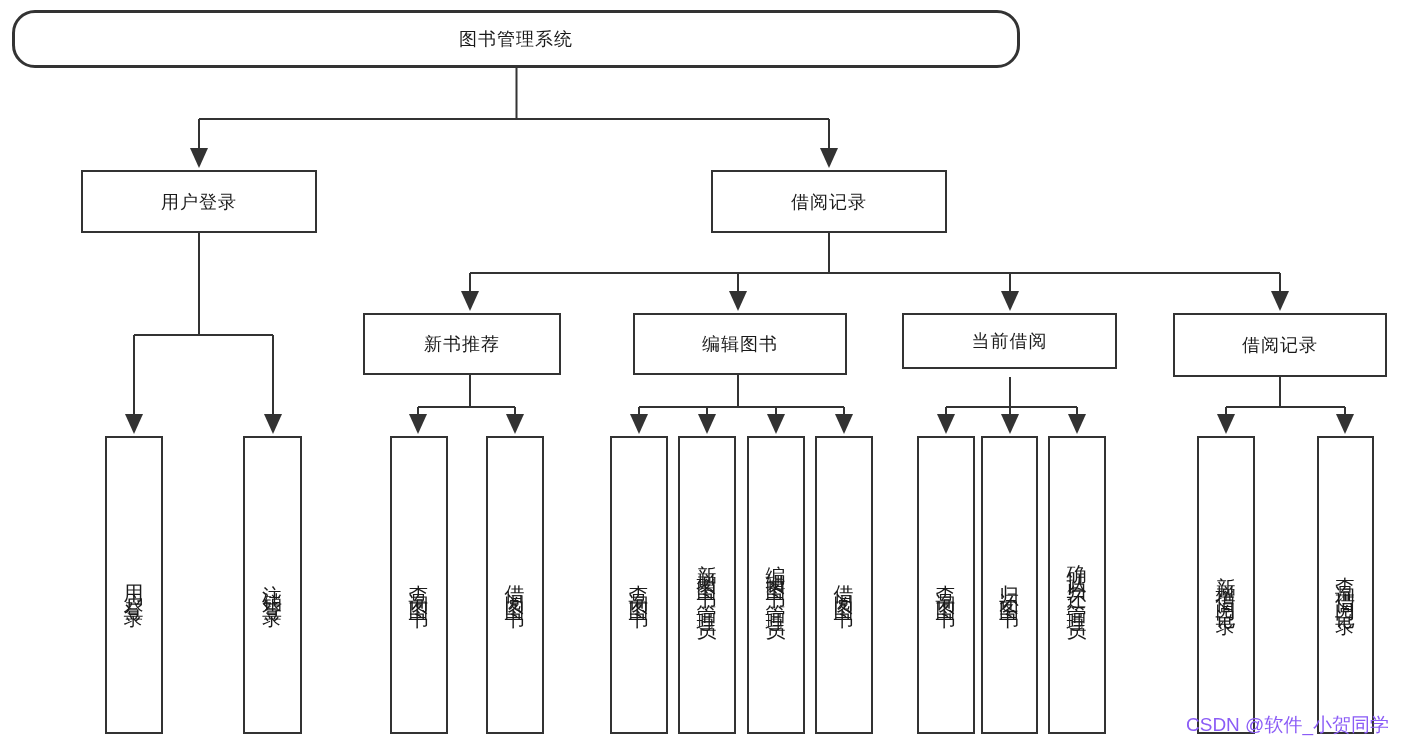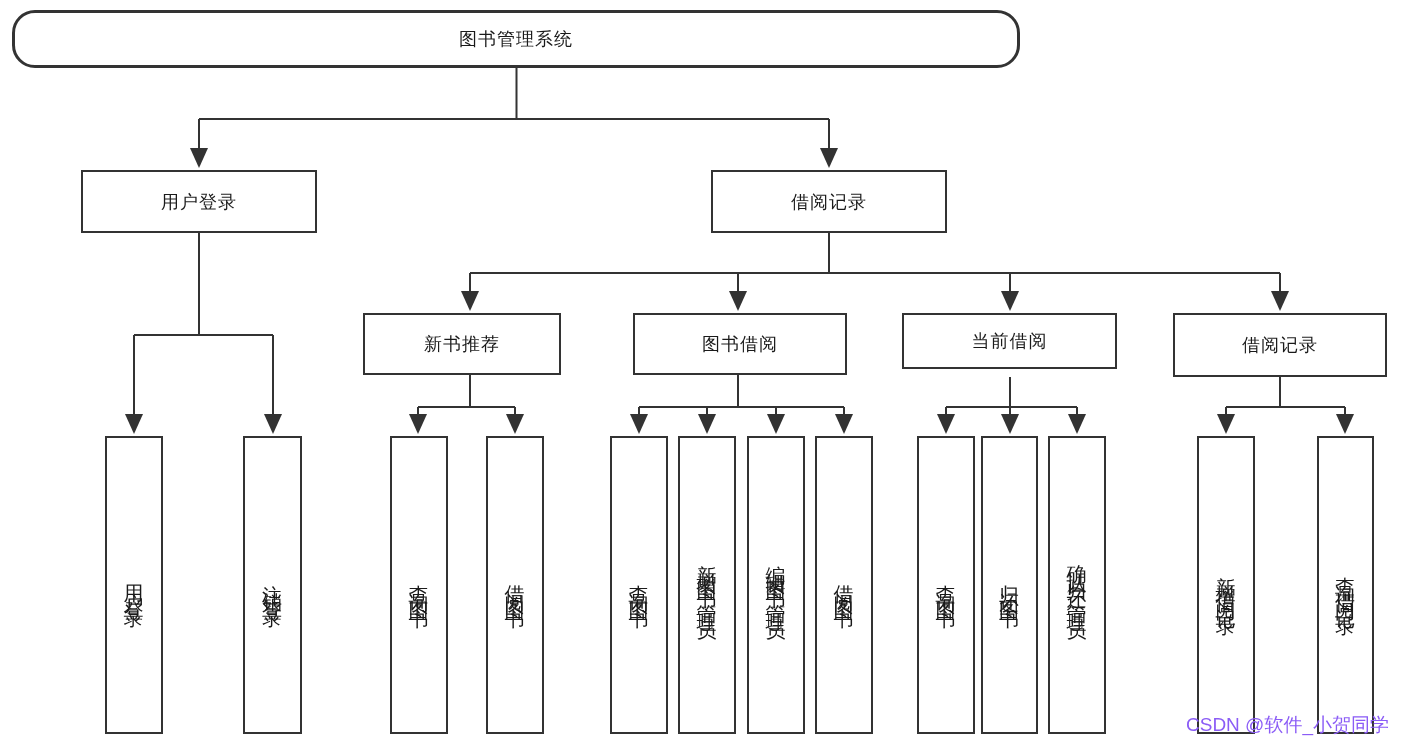--- a/index.html
+++ b/index.html
@@ -107,21 +107,21 @@
       <polygon points="1336,414 1354,414 1345,434" fill="#333333" stroke="none"></polygon>
     </g>
   </svg>
 
   <div class="node root" style="left:12px;top:10px;width:1008px;height:58px">图书管理系统</div>
 
   <div class="node" style="left:81px;top:170px;width:236px;height:63px">用户登录</div>
   <div class="node" style="left:711px;top:170px;width:236px;height:63px">借阅记录</div>
 
   <div class="node" style="left:363px;top:313px;width:198px;height:62px">新书推荐</div>
-  <div class="node" style="left:633px;top:313px;width:214px;height:62px">图书借阅</div>
+  <div class="node" style="left:633px;top:313px;width:214px;height:62px">编辑图书</div>
   <div class="node" style="left:902px;top:313px;width:215px;height:56px">当前借阅</div>
   <div class="node" style="left:1173px;top:313px;width:214px;height:64px">借阅记录</div>
 
   <div class="leaf" style="left:105px;top:436px;width:58px;height:298px">
     <span class="vtext">用户登录</span>
   </div>
   <div class="leaf" style="left:243px;top:436px;width:59px;height:298px">
     <span class="vtext">注销登录</span>
   </div>
 

